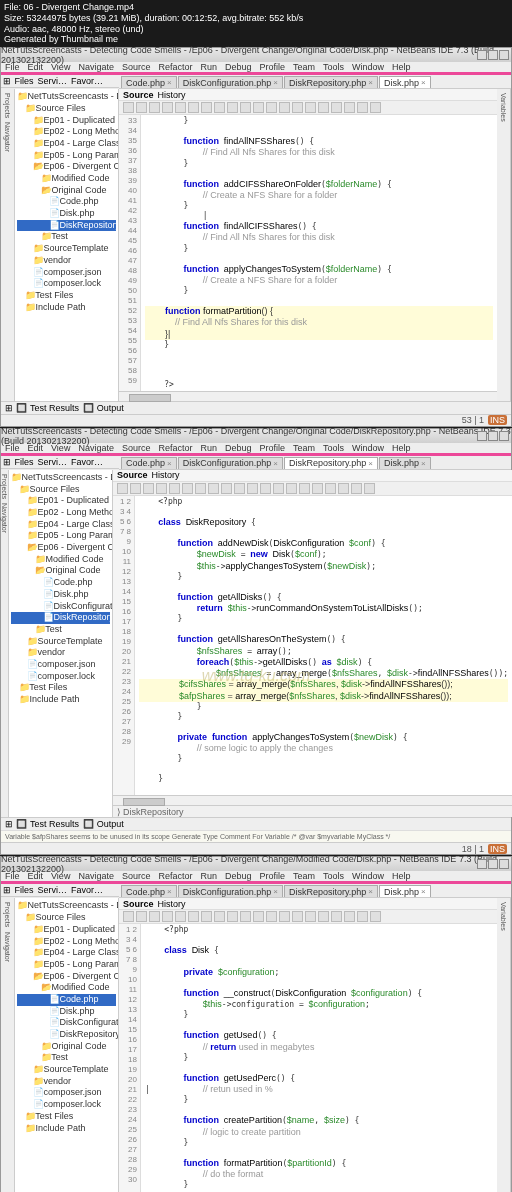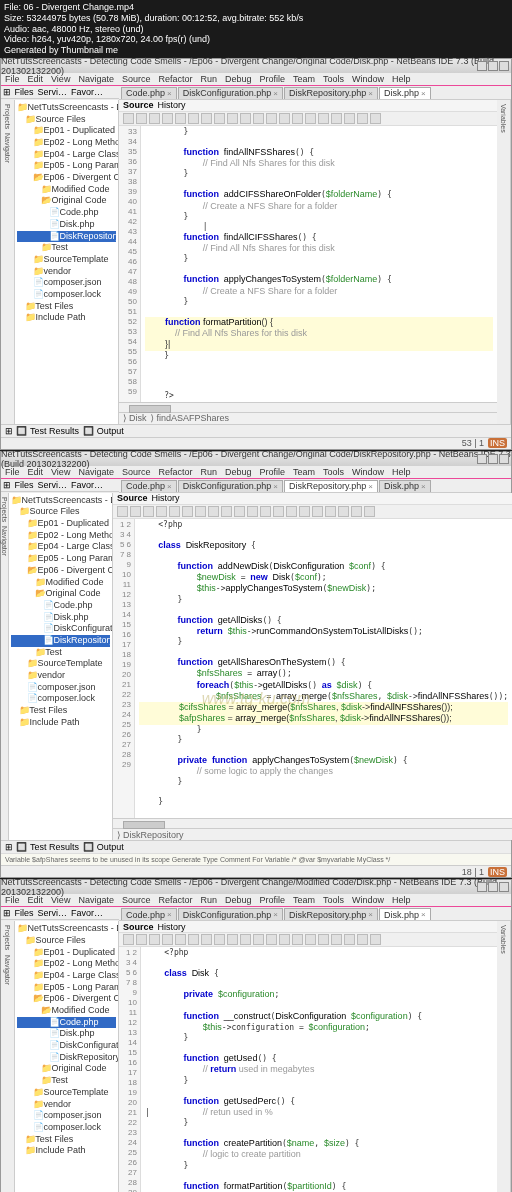--- a/index.html
+++ b/index.html
@@ -2,21 +2,21 @@
 <html><head>
 <meta charset="utf-8">
 <style>
 * { margin:0; padding:0; box-sizing:border-box; font-family:Arial,sans-serif; font-size:9px; }
 body { background:#1a1a1a; width:512px; }
 .header-info { color:#fff; padding:2px 4px; line-height:1.2; font-size:9px; }
 .ide-pane { background:#ececec; margin-bottom:1px; border:1px solid #999; position:relative; }
 .titlebar { background:linear-gradient(#e8e8e8,#d0d0d0); height:14px; display:flex; align-items:center; justify-content:center; font-size:8px; color:#333; position:relative; }
 .titlebar .winbtns { position:absolute; right:2px; display:flex; gap:1px; }
 .titlebar .winbtns span { width:10px; height:10px; border:1px solid #888; background:#ddd; }
-.menubar { background:#eee; height:13px; display:flex; align-items:center; padding:0 4px; gap:8px; font-size:8px; color:#333; border-bottom:1px solid #ec4899; }
+.menubar { background:#eee; height:13px; display:flex; align-items:center; padding:0 4px; gap:8px; font-size:8px; color:#333; border-bottom:3px solid #ec4899; }
 .body-row { display:flex; }
 .left-rail { width:14px; background:#eee; border-right:1px solid #ccc; display:flex; flex-direction:column; align-items:center; gap:4px; padding-top:4px; }
 .left-rail span { writing-mode:vertical-rl; font-size:7px; color:#555; }
 .proj-panel { width:104px; background:#fff; border-right:1px solid #ccc; display:flex; flex-direction:column; }
 .proj-tabs { height:13px; background:#eee; display:flex; align-items:center; font-size:7px; padding:0 2px; gap:4px; border-bottom:1px solid #ccc; }
 .proj-tree { flex:1; overflow:hidden; padding:2px; font-size:7px; line-height:1.3; color:#333; }
 .proj-tree .node { white-space:nowrap; cursor:pointer; }
 .proj-tree .node .icon { display:inline-block; width:8px; }
 .proj-tree .sel { background:#316ac5; color:#fff; }
 .indent1 { padding-left:8px; }
@@ -47,23 +47,22 @@
 .msg-bar { height:12px; background:#f8f8f0; padding:0 4px; font-size:7px; color:#666; display:flex; align-items:center; border-top:1px solid #ddd; }
 .watermark { position:absolute; left:50%; transform:translateX(-50%); color:rgba(200,190,130,0.6); font-size:16px; font-style:italic; pointer-events:none; z-index:5; }
 .scrollbar-h { height:10px; background:#f0f0f0; border-top:1px solid #ccc; position:relative; }
 .scrollbar-h::before { content:''; position:absolute; left:10px; width:40px; height:6px; top:2px; background:#ccc; border:1px solid #aaa; }
 </style>
 </head>
 <body>
 
 <div class="header-info">
   <div>File: 06 - Divergent Change.mp4</div>
-  <div>Size: 53244975 bytes (50.78 MiB), duration: 00:12:52, avg.bitrate: 552 kb/s</div>
+  <div>Size: 53244975 bytes (39.21 MiB), duration: 00:12:52, avg.bitrate: 552 kb/s</div>
   <div>Audio: aac, 48000 Hz, stereo (und)</div>
-  <div>Video: h264, yuv420p, 1280x720, 24.00 fps(r) (und)</div>
   <div>Generated by Thumbnail me</div>
 </div>
 
 <div id="panes-container">
     <div class="ide-pane">
       <div class="titlebar">
         <span>NetTutsScreencasts - Detecting Code Smells - /Ep06 - Divergent Change/Original Code/Disk.php - NetBeans IDE 7.3 (Build 201302132200)</span>
         <div class="winbtns">
           <span></span>
           <span></span>
@@ -217,24 +216,20 @@
 <span class="hl">            <span class="cmt">// Find All Nfs Shares for this disk</span></span>
 <span class="hl">        }|</span>
     }
 
 
 
     ?&gt;
 </div>
           </div>
           <div class="scrollbar-h"></div>
-          <div class="breadcrumb">
-            <span>⟩ Disk</span>
-            <span>⟩ findASAFPShares</span>
-          </div>
         </div>
         <div class="left-rail">
           <span>Variables</span>
         </div>
       </div>
       <div class="bottom-tabs">
         <span>⊞</span>
         <span>🔲 Test Results</span>
         <span>🔲 Output</span>
       </div>

